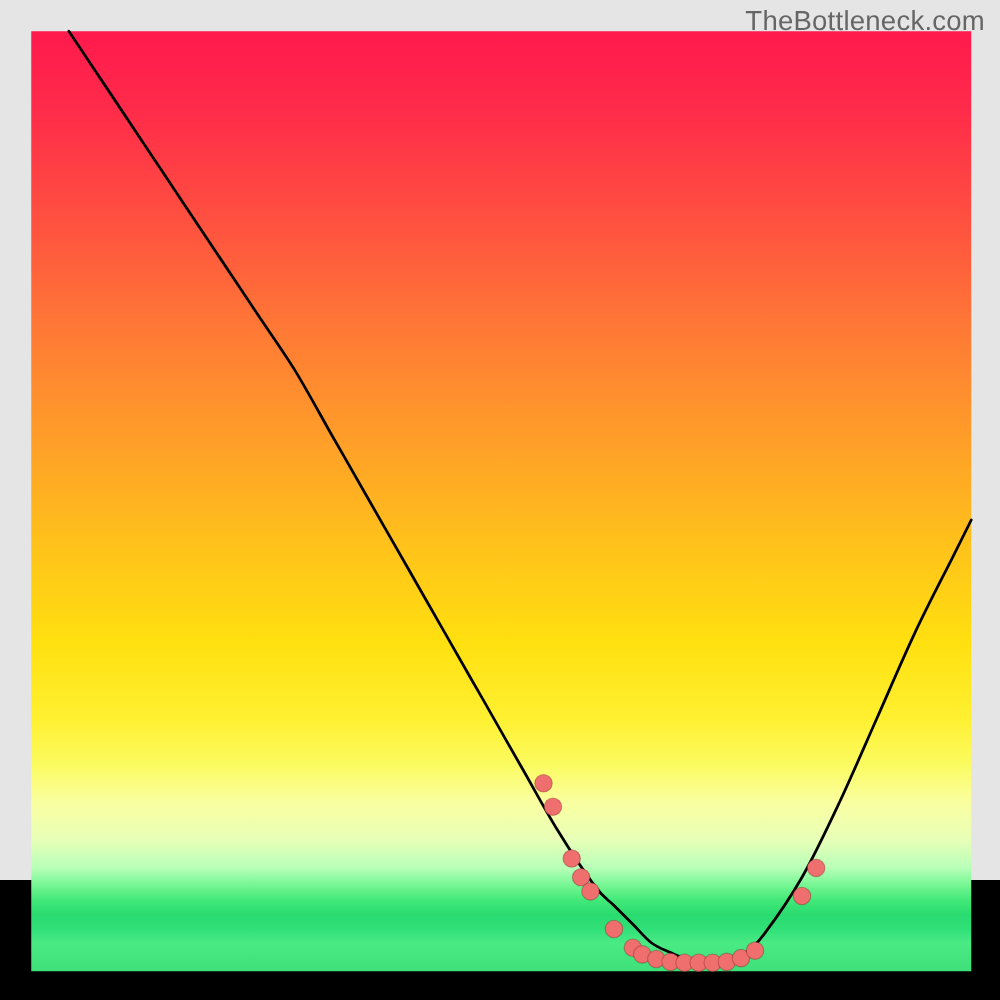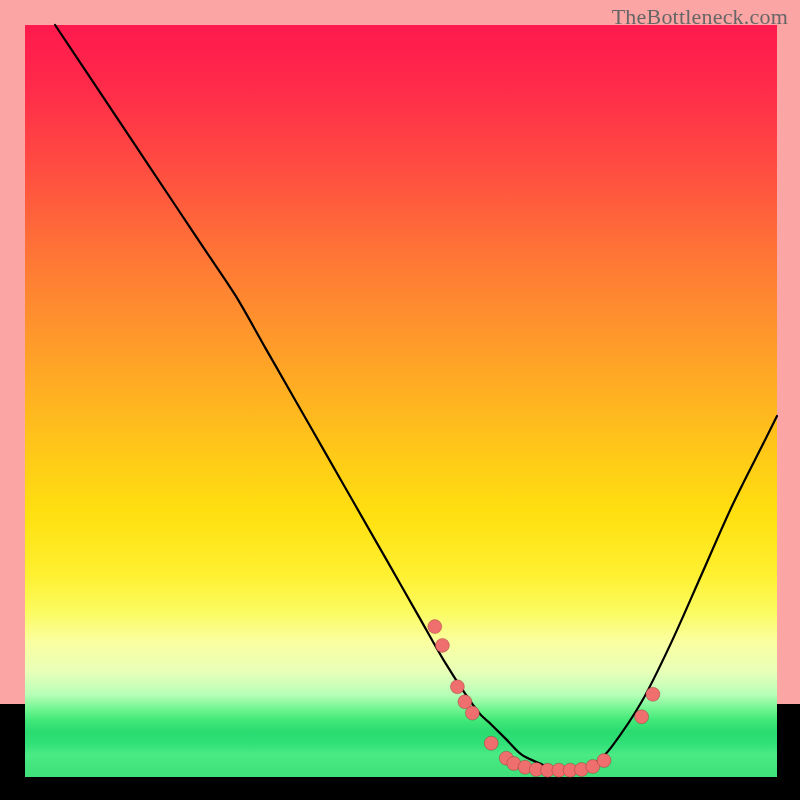--- a/index.html
+++ b/index.html
@@ -10,22 +10,21 @@
     background: #000;
     overflow: hidden;
     font-family: Arial, Helvetica, sans-serif;
   }
   .frame {
     position: absolute;
     left: 0;
     top: 0;
     width: 800px;
     height: 704px;
-    background: #fca5a5;
-    font-family: Liberation Serif, serif;
+    background: #e5e5e5;
   }
   .plot-area {
     position: absolute;
     left: 25px;
     top: 25px;
     width: 752px;
     height: 752px;
     
     background: linear-gradient(
       to bottom,

